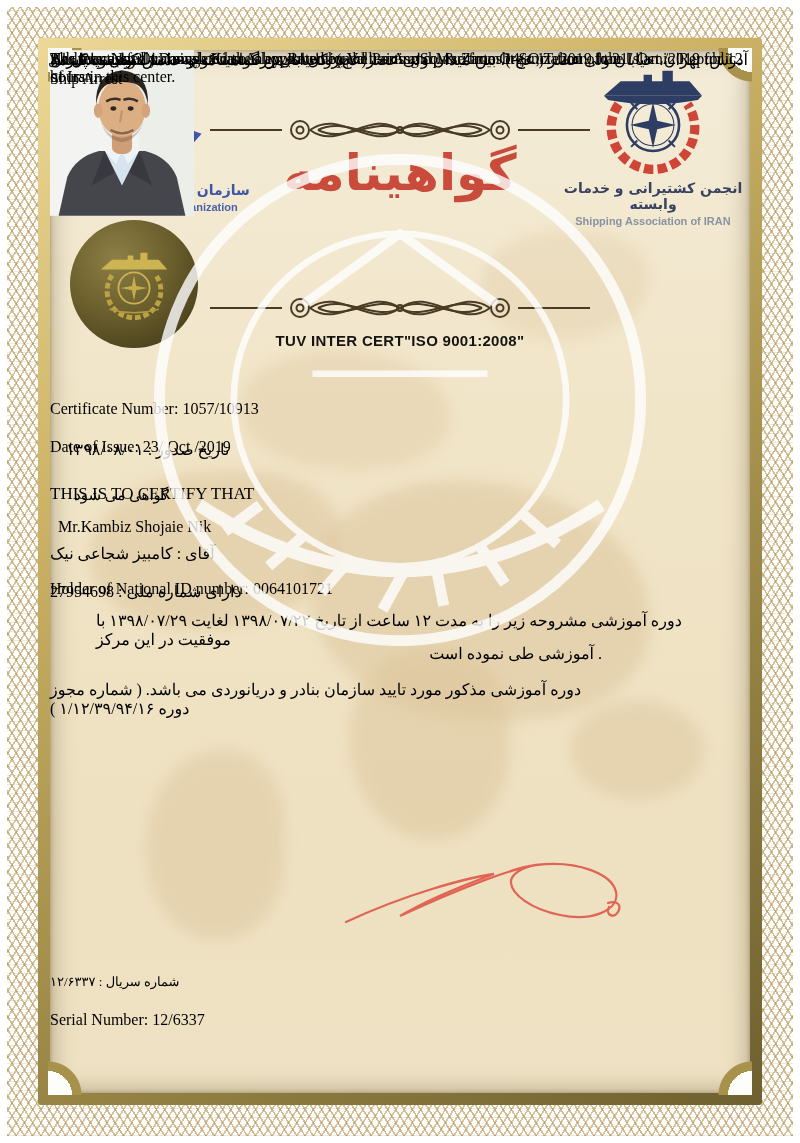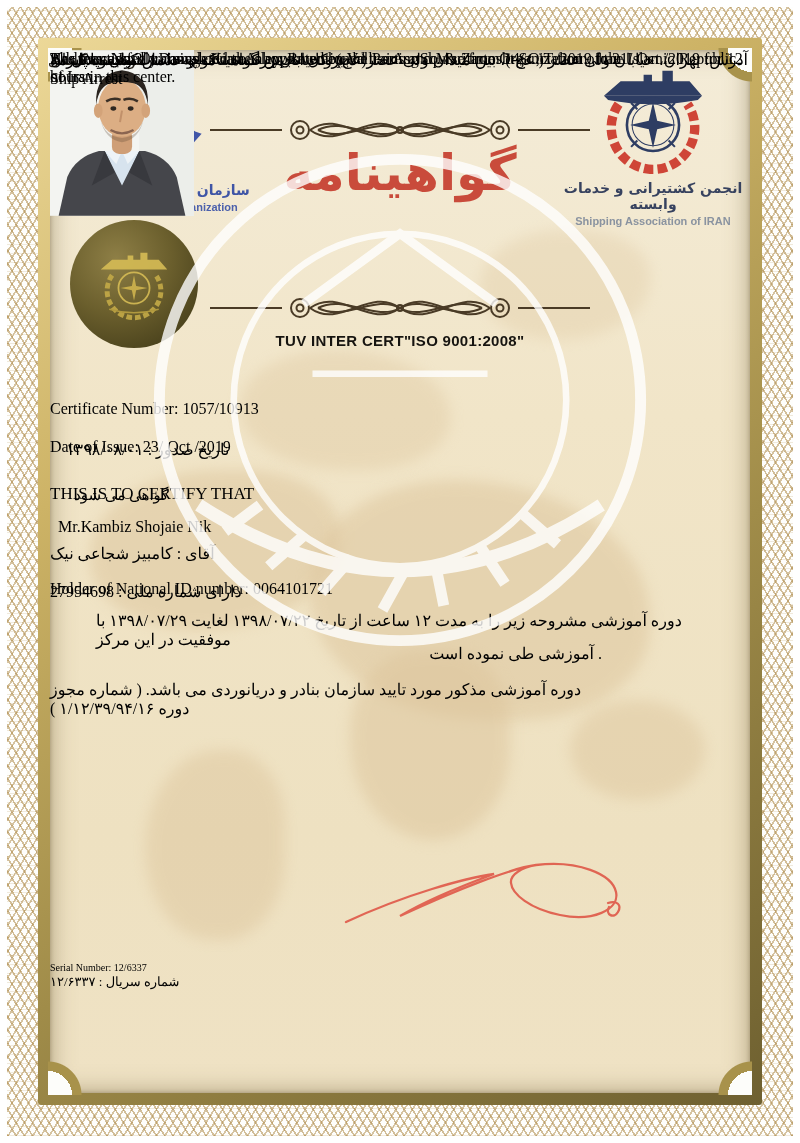--- a/index.html
+++ b/index.html
@@ -245,19 +245,19 @@
       <g fill="none" stroke="#ffffff" stroke-width="2.5" opacity=".8">
         <circle cx="80" cy="80" r="55"></circle>
         <circle cx="80" cy="80" r="38" stroke-width="1.5"></circle>
         <path d="M34 104 Q80 134 126 104" stroke-width="3"></path>
         <path d="M40 110 l8 -6 M50 118 l8 -7 M62 124 l7 -8 M76 128 l5 -9 M90 127 l-2 -10 M104 122 l-6 -9 M116 113 l-8 -7"></path>
         <path d="M58 58 L80 42 L102 58" stroke-width="2"></path>
         <path d="M60 74 h40" stroke-width="1.5"></path>
       </g>
     </svg>
 
-    <div class="abs row-en" style="top:912px;font-size:10px;">Serial Number: 12/6337</div>
+    <div class="abs row-en" style="top:961px;font-size:16px;">Serial Number: 12/6337</div>
     <div class="abs row-fa" style="top:924px;font-size:13px;">شماره سریال : ۱۲/۶۳۳۷</div>
 
     <div class="abs row-fa addr-fa">آدرس: تهران، خیابان ولی عصر ( عج )، بین میدان ولی عصر(عج) و خیابان زرتشت، کوچه دانش کیان، پلاک ۳۰</div>
     <div class="abs addr-en">Address: No.30, Danesh Kian Alley, Between Valli-e Asr Sq. &amp; Zartosht St., Tehran, Iran</div>
   </div>
 </div>
 
 </body></html>

